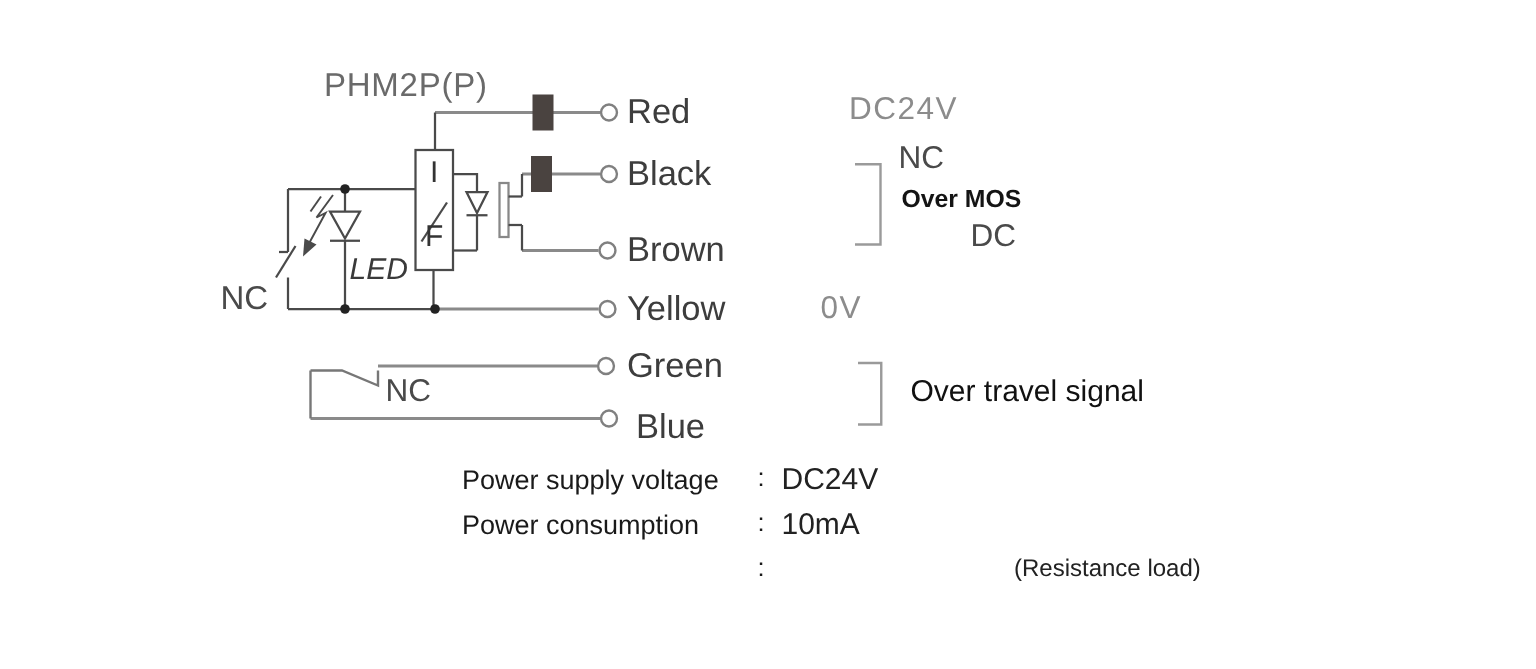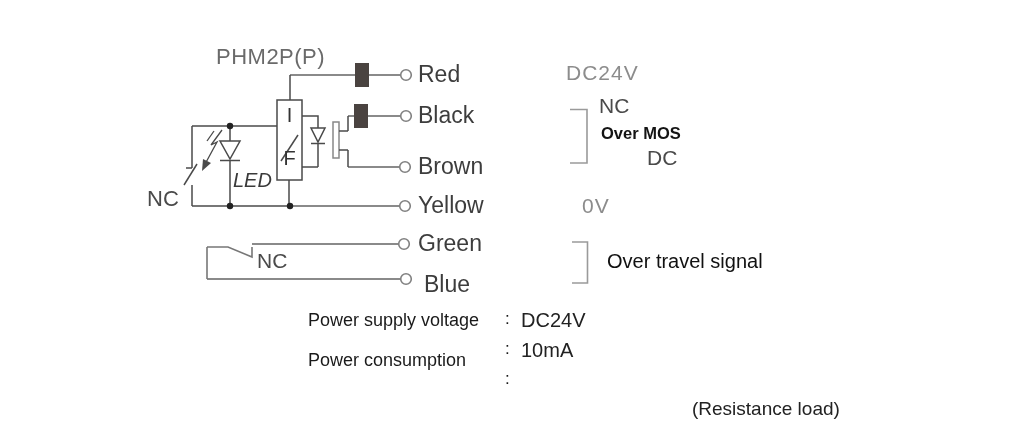--- a/index.html
+++ b/index.html
@@ -20,26 +20,26 @@
   .title{left:216px;top:45px;font-size:22px;color:#6a6a6a;letter-spacing:.5px;}
   .wire-label{left:418px;font-size:23px;color:#3d3d3d;}
   .nc-left{left:147px;top:187px;font-size:22px;color:#4a4a4a;}
   .led-label{left:233px;top:169px;font-size:20px;color:#3a3a3a;font-style:italic;}
   .nc-bottom{left:257px;top:249px;font-size:21px;color:#4a4a4a;}
   .if-char{left:277px;width:25px;text-align:center;font-size:20px;color:#333;}
   .supply{left:566px;top:61px;font-size:21px;color:var(--muted-text);letter-spacing:1px;}
   .out-nc{left:599px;top:94px;font-size:21px;color:#4a4a4a;}
   .out-mos{left:601px;top:124px;font-size:16.5px;font-weight:bold;color:#141414;}
   .out-dc{left:599px;top:146px;font-size:21px;color:#4a4a4a;margin-left:48px;}
-  .zerov{left:582px;top:194px;font-size:21px;color:var(--muted-text);letter-spacing:1px;}
+  .zerov{left:547px;top:194px;font-size:21px;color:var(--muted-text);letter-spacing:1px;}
   .overtravel{left:607px;top:250px;font-size:20px;color:#111;}
   .spec-label{left:308px;font-size:18px;color:var(--dark-text);}
   .spec-colon{left:505px;font-size:17px;color:var(--dark-text);}
   .spec-value{left:521px;font-size:20px;color:#222;}
-  .spec-note{left:692px;font-size:19px;color:#222;margin-top:28px;}
+  .spec-note{left:676px;font-size:16px;color:#222;}
 </style>
 </head>
 <body>
 
 <div class="stage">
 
   <svg width="1024" height="446" viewBox="0 0 1024 446">
 
     <g stroke="var(--lead-stroke)" stroke-width="2" fill="none">
       <path d="M290,75 H400"></path>
@@ -142,20 +142,20 @@
   <div class="abs out-nc">NC</div>
   <div class="abs out-mos">Over MOS</div>
   <div class="abs out-dc">DC</div>
   <div class="abs zerov">0V</div>
   <div class="abs overtravel">Over travel signal</div>
 
   <div class="abs spec-label" style="top:311px">Power supply voltage</div>
   <div class="abs spec-colon" style="top:310px">:</div>
   <div class="abs spec-value" style="top:309px">DC24V</div>
 
-  <div class="abs spec-label" style="top:351px">Power consumption</div>
+  <div class="abs spec-label" style="top:341px">Power consumption</div>
   <div class="abs spec-colon" style="top:340px">:</div>
   <div class="abs spec-value" style="top:339px">10mA</div>
 
   <div class="abs spec-colon" style="top:370px">:</div>
   <div class="abs spec-note" style="top:371px">(Resistance load)</div>
 
 </div>
 
 </body></html>

